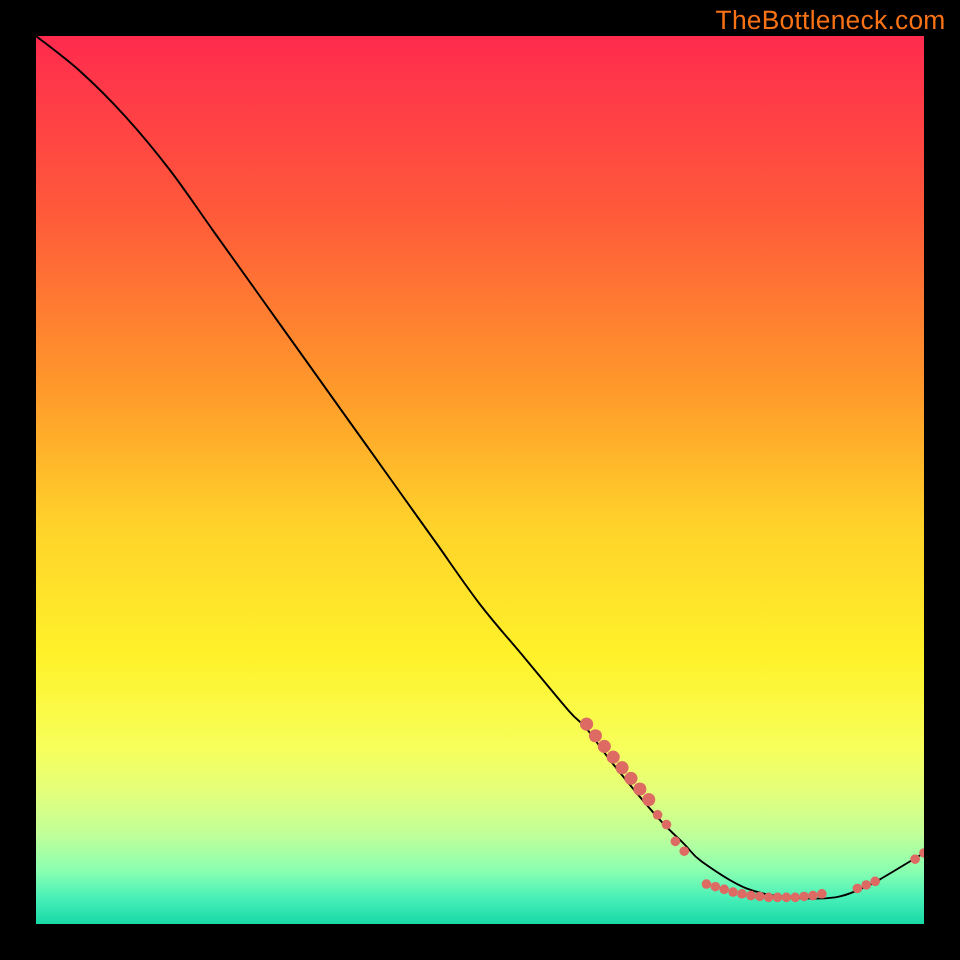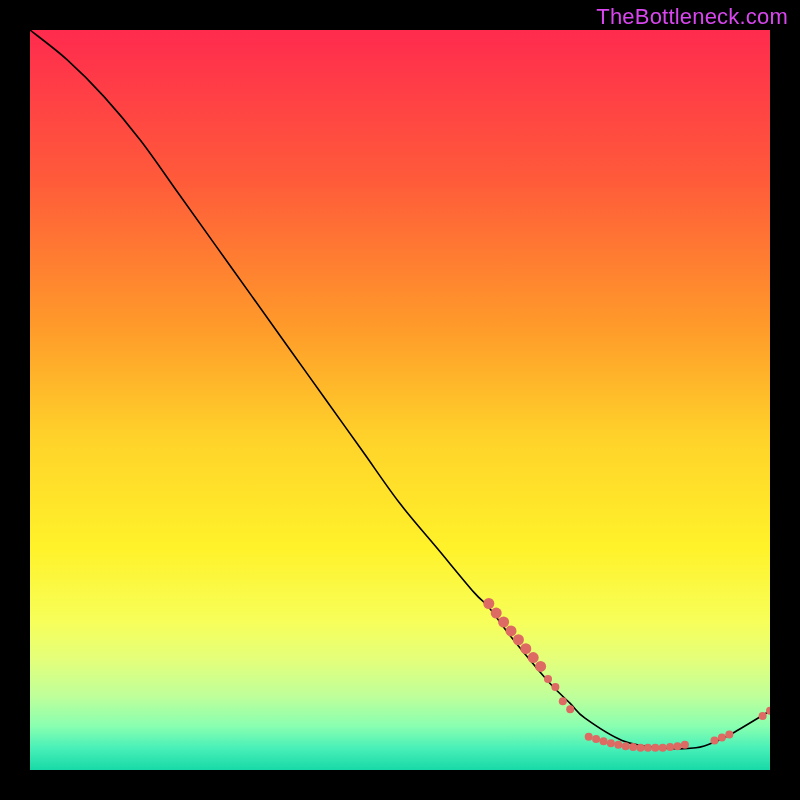--- a/index.html
+++ b/index.html
@@ -14,21 +14,21 @@
   .stage {
     position: relative;
     width: 800px;
     height: 800px;
     background: #000;
   }
   .watermark {
     position: absolute;
     top: 4px;
     right: 12px;
-    color: #d946ef;
+    color: #f97316;
     font-size: 22px;
     letter-spacing: 0.2px;
     font-weight: 400;
     z-index: 5;
   }
   .plot {
     position: absolute;
     left: 30px;
     top: 30px;
     width: 740px;

